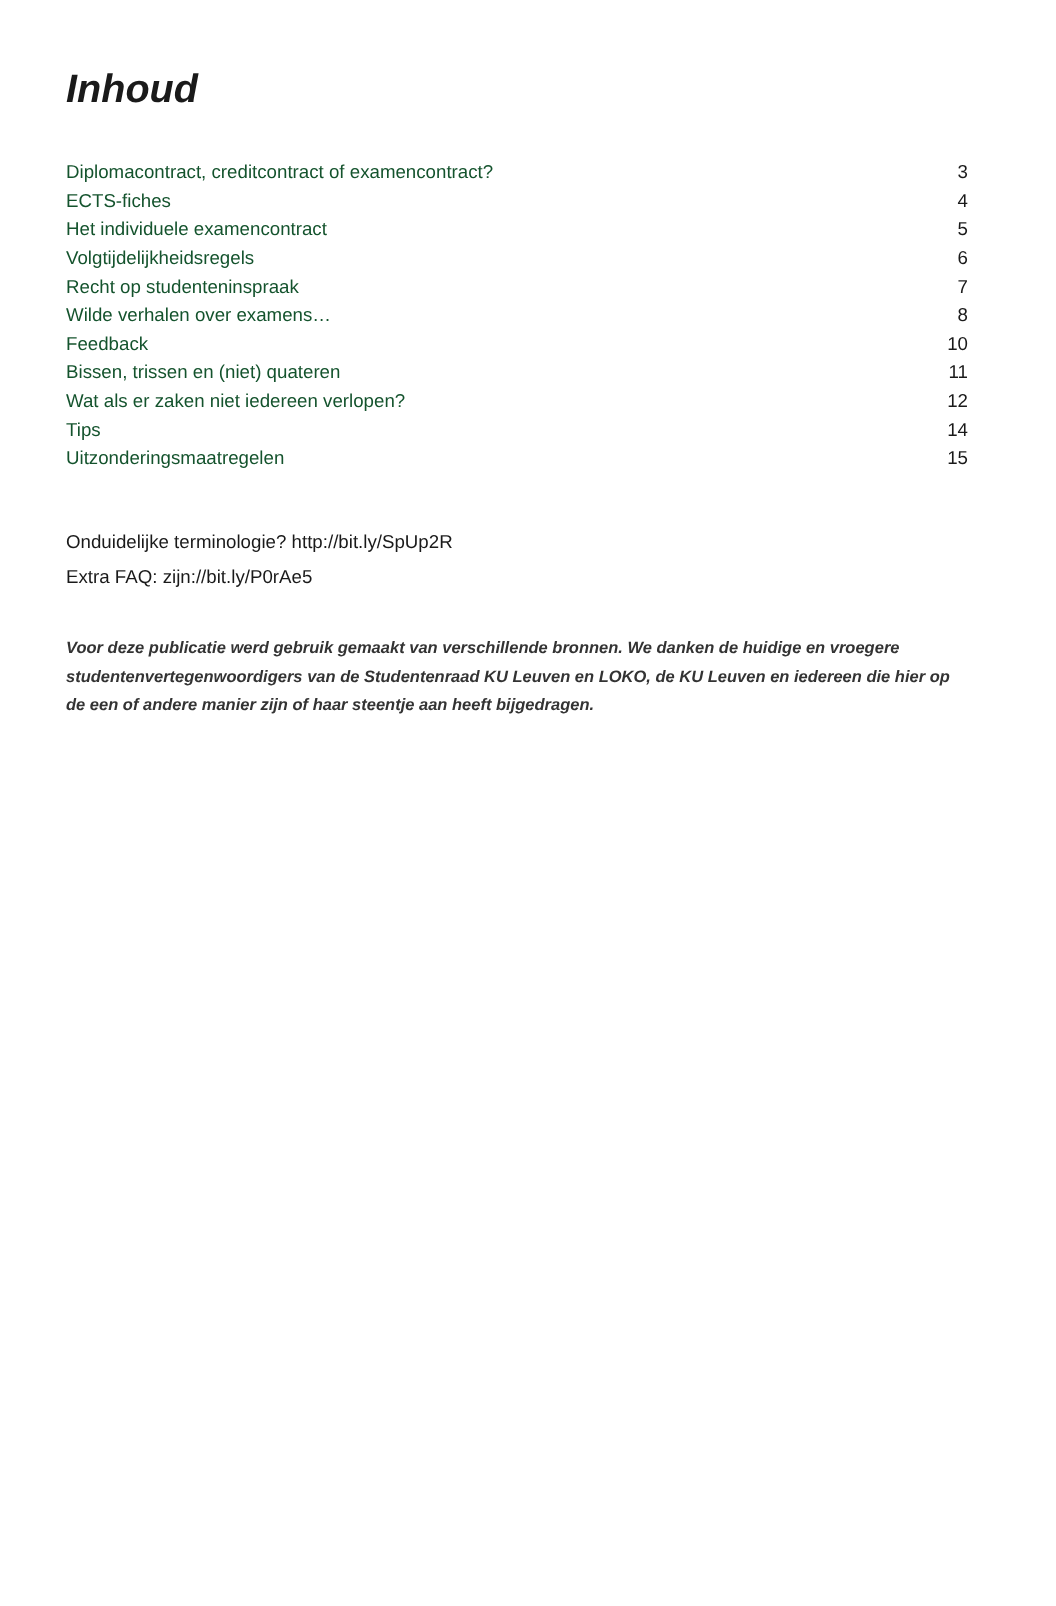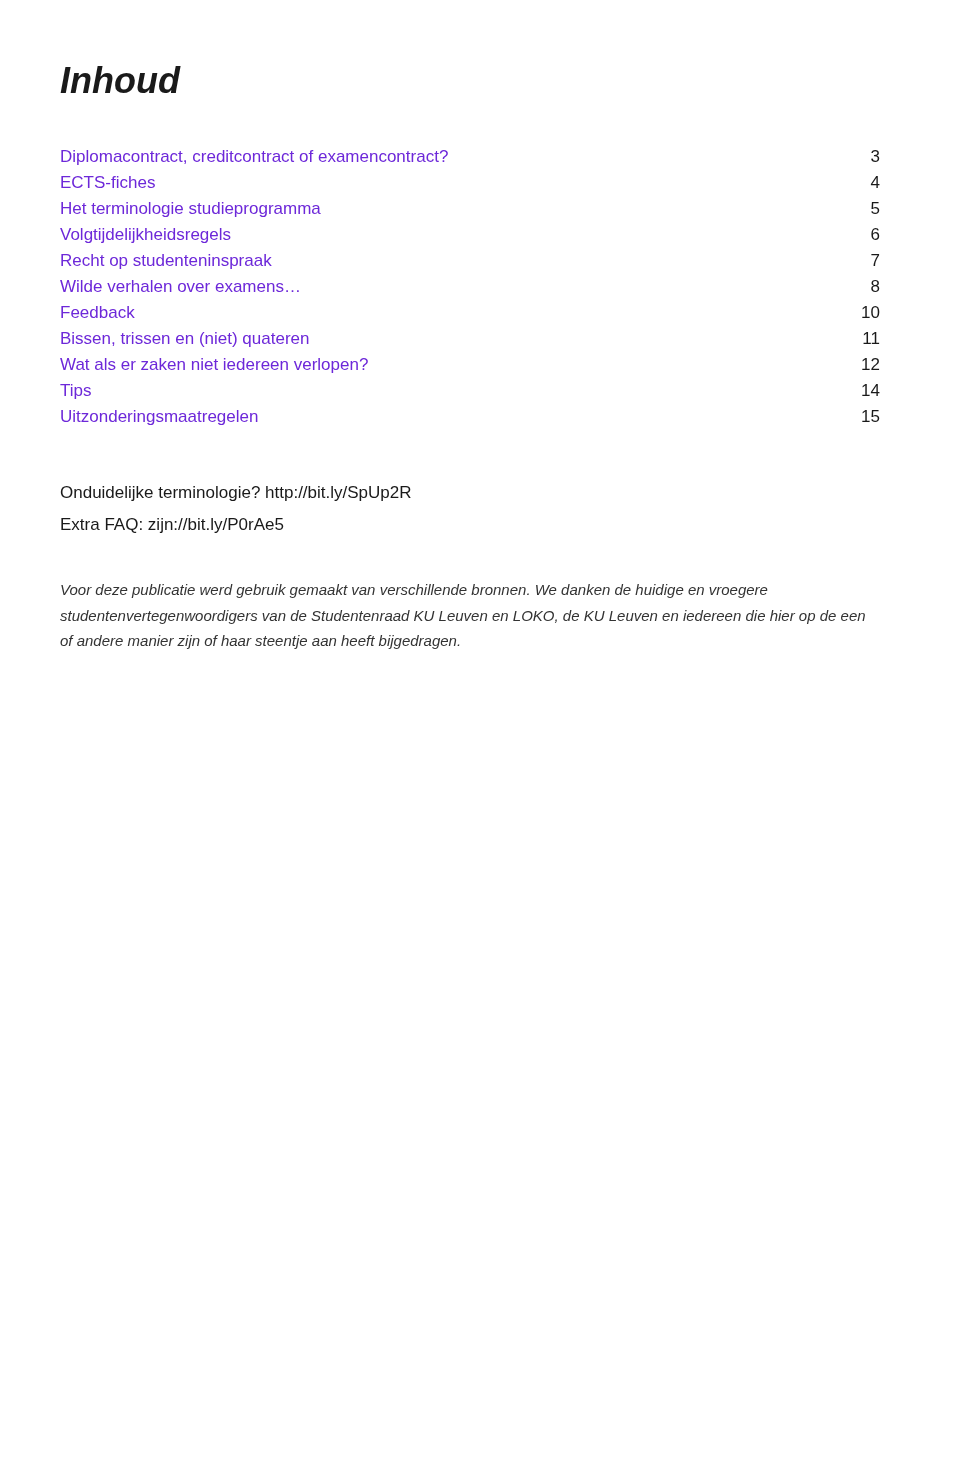--- a/index.html
+++ b/index.html
@@ -30,21 +30,21 @@
       border-collapse: collapse;
       margin-bottom: 50px;
     }
 
     .toc-table tr {
       border-bottom: none;
     }
 
     .toc-table td.toc-label {
       font-size: 17px;
-      color: #6d28d9;
+      color: #14532d;
       padding: 3px 0;
       width: 85%;
     }
 
     .toc-table td.toc-page {
       font-size: 17px;
       color: #1a1a1a;
       text-align: right;
       width: 15%;
       padding: 3px 0;
@@ -63,20 +63,21 @@
 
     .disclaimer-section {
       margin-top: 40px;
     }
 
     .disclaimer-text {
       font-size: 15px;
       color: #333333;
       line-height: 1.7;
       font-style: italic;
+      font-weight: bold;
     }
 
     .page-wrapper {
       position: relative;
       min-height: 1460px;
     }
   </style>
 </head>
 <body>
 
@@ -88,21 +89,21 @@
     <tbody id="toc-body">
     <tr>
           <td class="toc-label">Diplomacontract, creditcontract of examencontract?</td>
           <td class="toc-page">3</td>
         </tr>
         <tr>
           <td class="toc-label">ECTS-fiches</td>
           <td class="toc-page">4</td>
         </tr>
         <tr>
-          <td class="toc-label">Het terminologie studieprogramma</td>
+          <td class="toc-label">Het individuele examencontract</td>
           <td class="toc-page">5</td>
         </tr>
         <tr>
           <td class="toc-label">Volgtijdelijkheidsregels</td>
           <td class="toc-page">6</td>
         </tr>
         <tr>
           <td class="toc-label">Recht op studenteninspraak</td>
           <td class="toc-page">7</td>
         </tr>

